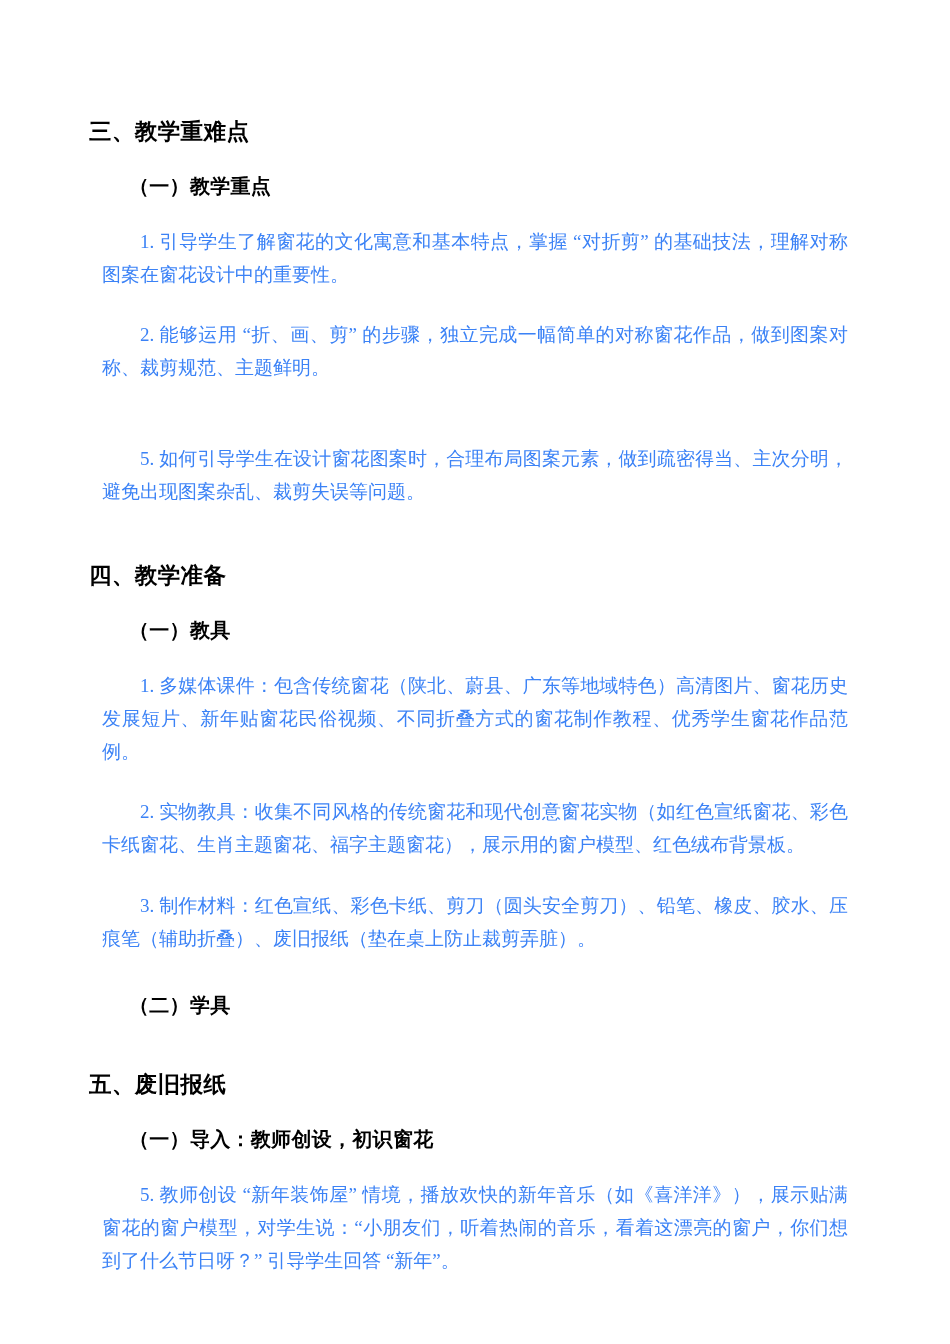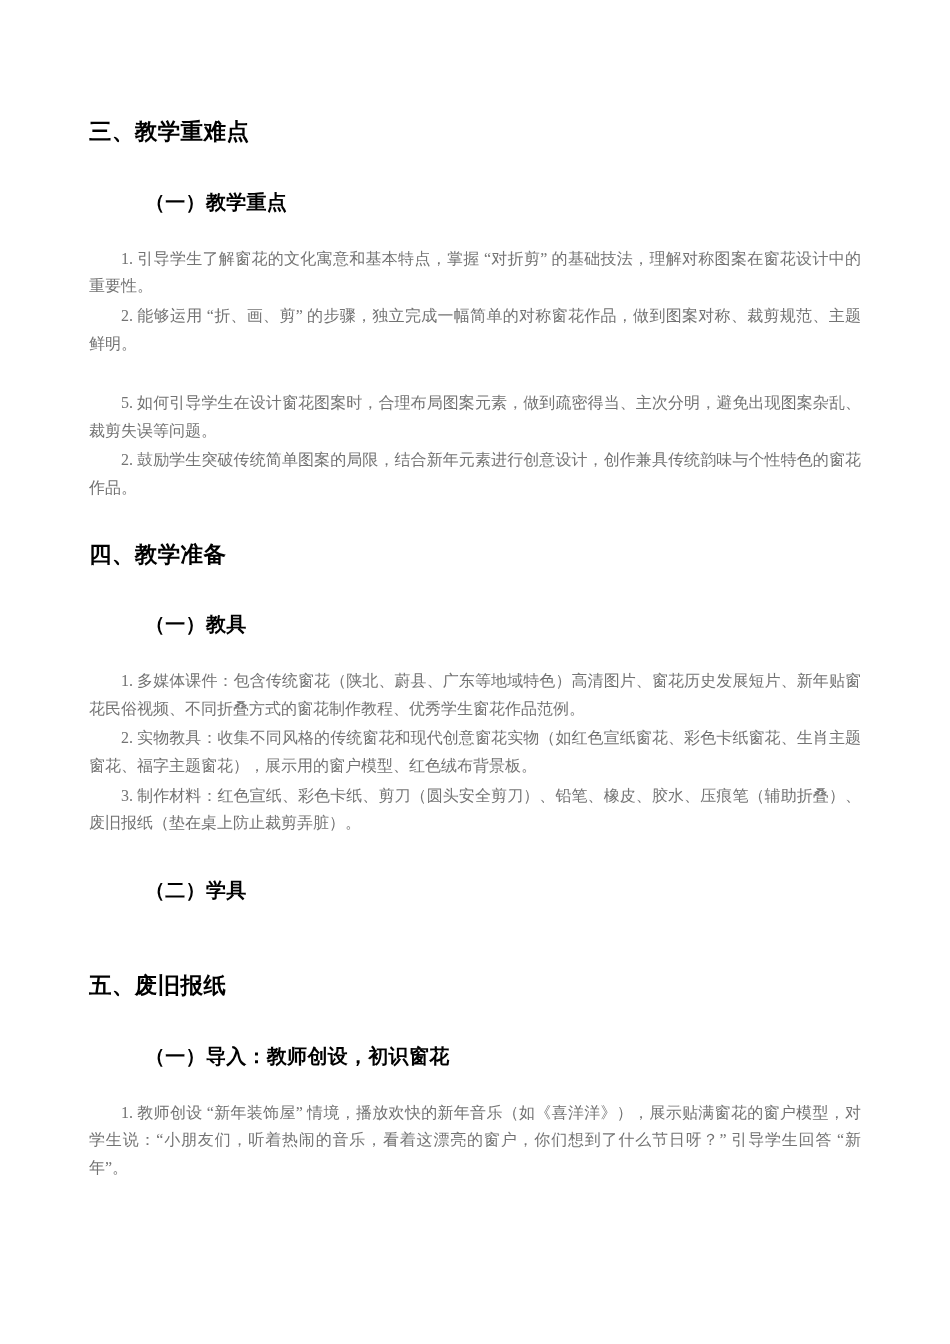--- a/index.html
+++ b/index.html
@@ -36,37 +36,37 @@
     text-indent: 0;
     color: #000;
   }
 
   .h2 {
     font-family: "Liberation Sans", "DejaVu Sans", sans-serif;
     font-weight: bold;
     font-size: 20px;
     line-height: 1.5;
     letter-spacing: 0.3px;
-    margin: 16px;
+    margin: 0;
     padding: 0;
     text-indent: 2em;
     color: #000;
   }
 
   
   .p {
     font-family: "Liberation Serif", "DejaVu Serif", serif;
-    font-size: 16px;
+    font-size: 19px;
     line-height: 1.725;
     text-align: justify;
     text-justify: inter-ideograph;
     text-indent: 2em;
-    margin: 0;
+    margin: 13px;
     padding: 0;
-    color: #737373;
+    color: #3b82f6;
     word-break: break-all;
   }
 
   
   .sp-h1-after   { height: 22px; }
   .sp-h2-after   { height: 12px; }
   .sp-before-h2  { height: 20px; }
   .sp-before-h1  { height: 36px; }
   .sp-para       { height: 2px; }
 </style>
@@ -83,21 +83,20 @@
 
   <p class="p">1. 引导学生了解窗花的文化寓意和基本特点，掌握 “对折剪” 的基础技法，理解对称图案在窗花设计中的重要性。</p>
   <div class="sp-para"></div>
   <p class="p">2. 能够运用 “折、画、剪” 的步骤，独立完成一幅简单的对称窗花作品，做到图案对称、裁剪规范、主题鲜明。</p>
 
   <div class="sp-before-h2"></div>
   <div class="sp-h2-after"></div>
 
   <p class="p">5. 如何引导学生在设计窗花图案时，合理布局图案元素，做到疏密得当、主次分明，避免出现图案杂乱、裁剪失误等问题。</p>
   <div class="sp-para"></div>
-  <p class="p">2. 鼓励学生突破传统简单图案的局限，结合新年元素进行创意设计，创作兼具传统韵味与个性特色的窗花作品。</p>
 
   <div class="sp-before-h1"></div>
   <div class="h1">四、教学准备</div>
   <div class="sp-h1-after"></div>
 
   <div class="h2">（一）教具</div>
   <div class="sp-h2-after"></div>
 
   <p class="p">1. 多媒体课件：包含传统窗花（陕北、蔚县、广东等地域特色）高清图片、窗花历史发展短片、新年贴窗花民俗视频、不同折叠方式的窗花制作教程、优秀学生窗花作品范例。</p>
   <div class="sp-para"></div>
@@ -111,15 +110,15 @@
   <div class="sp-h2-after"></div>
 
 
   <div class="sp-before-h1"></div>
   <div class="h1">五、废旧报纸</div>
   <div class="sp-h1-after"></div>
 
   <div class="h2">（一）导入：教师创设，初识窗花</div>
   <div class="sp-h2-after"></div>
 
-  <p class="p">1. 教师创设 “新年装饰屋” 情境，播放欢快的新年音乐（如《喜洋洋》），展示贴满窗花的窗户模型，对学生说：“小朋友们，听着热闹的音乐，看着这漂亮的窗户，你们想到了什么节日呀？” 引导学生回答 “新年”。</p>
+  <p class="p">5. 教师创设 “新年装饰屋” 情境，播放欢快的新年音乐（如《喜洋洋》），展示贴满窗花的窗户模型，对学生说：“小朋友们，听着热闹的音乐，看着这漂亮的窗户，你们想到了什么节日呀？” 引导学生回答 “新年”。</p>
 
 </div>
 
 </body></html>

